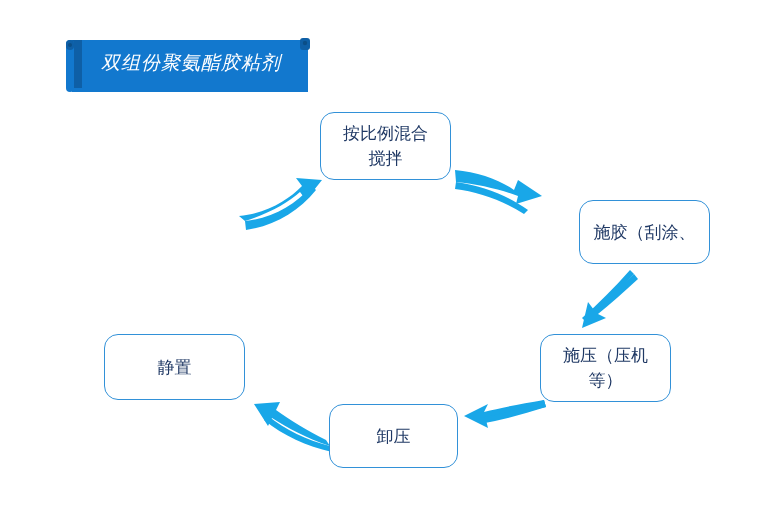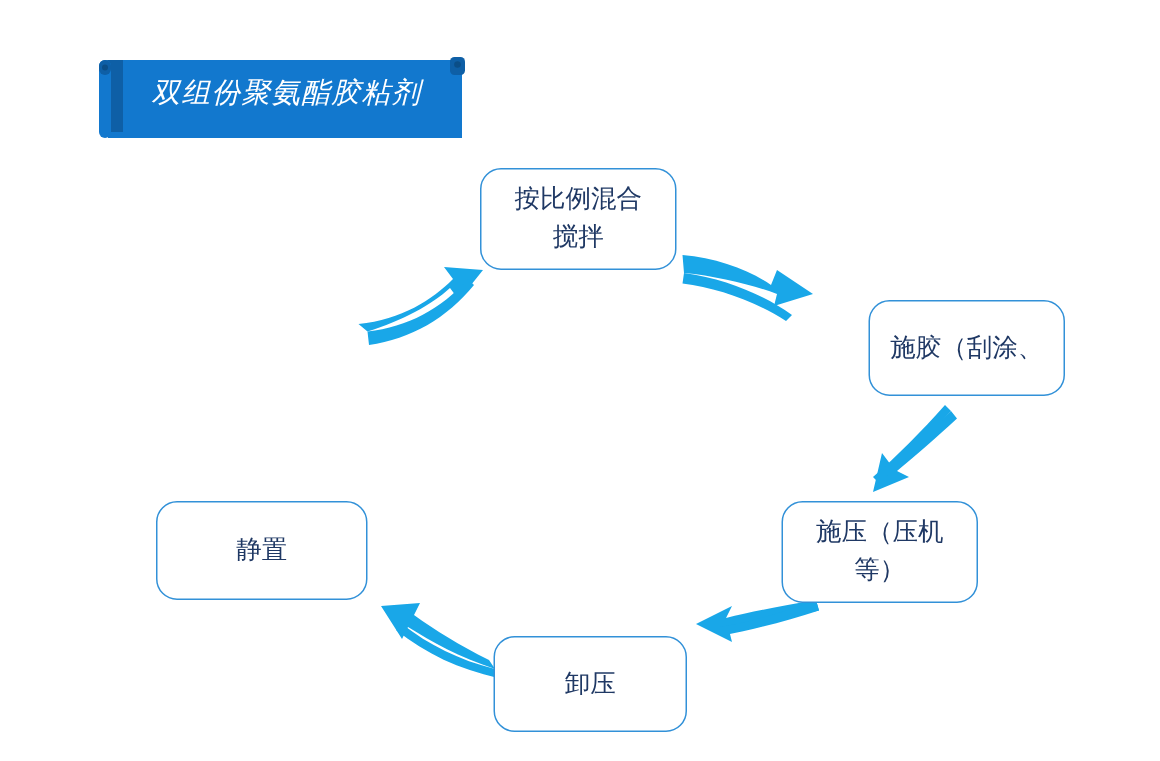--- a/index.html
+++ b/index.html
@@ -68,22 +68,22 @@
     line-height: 1.45;
     padding: 4px 8px;
   }
   .node span {
     display: block;
   }
 
   .n-clean  { left: 104px; top: 200px; width: 134px; height: 66px; }
   .n-mix    { left: 320px; top: 112px; width: 131px; height: 68px; }
   .n-glue   { left: 545px; top: 200px; width: 131px; height: 64px; margin-left: 34px; }
-  .n-press  { left: 521px; top: 334px; width: 131px; height: 68px; }
-  .n-unload { left: 329px; top: 404px; width: 129px; height: 64px; margin-top: 20px; }
+  .n-press  { left: 540px; top: 334px; width: 131px; height: 68px; }
+  .n-unload { left: 329px; top: 404px; width: 129px; height: 64px; }
   .n-rest   { left: 104px; top: 334px; width: 141px; height: 66px; justify-content: center; }
 
   
   .arrows {
     position: absolute;
     left: 0;
     top: 0;
     width: 773px;
     height: 507px;
     pointer-events: none;

